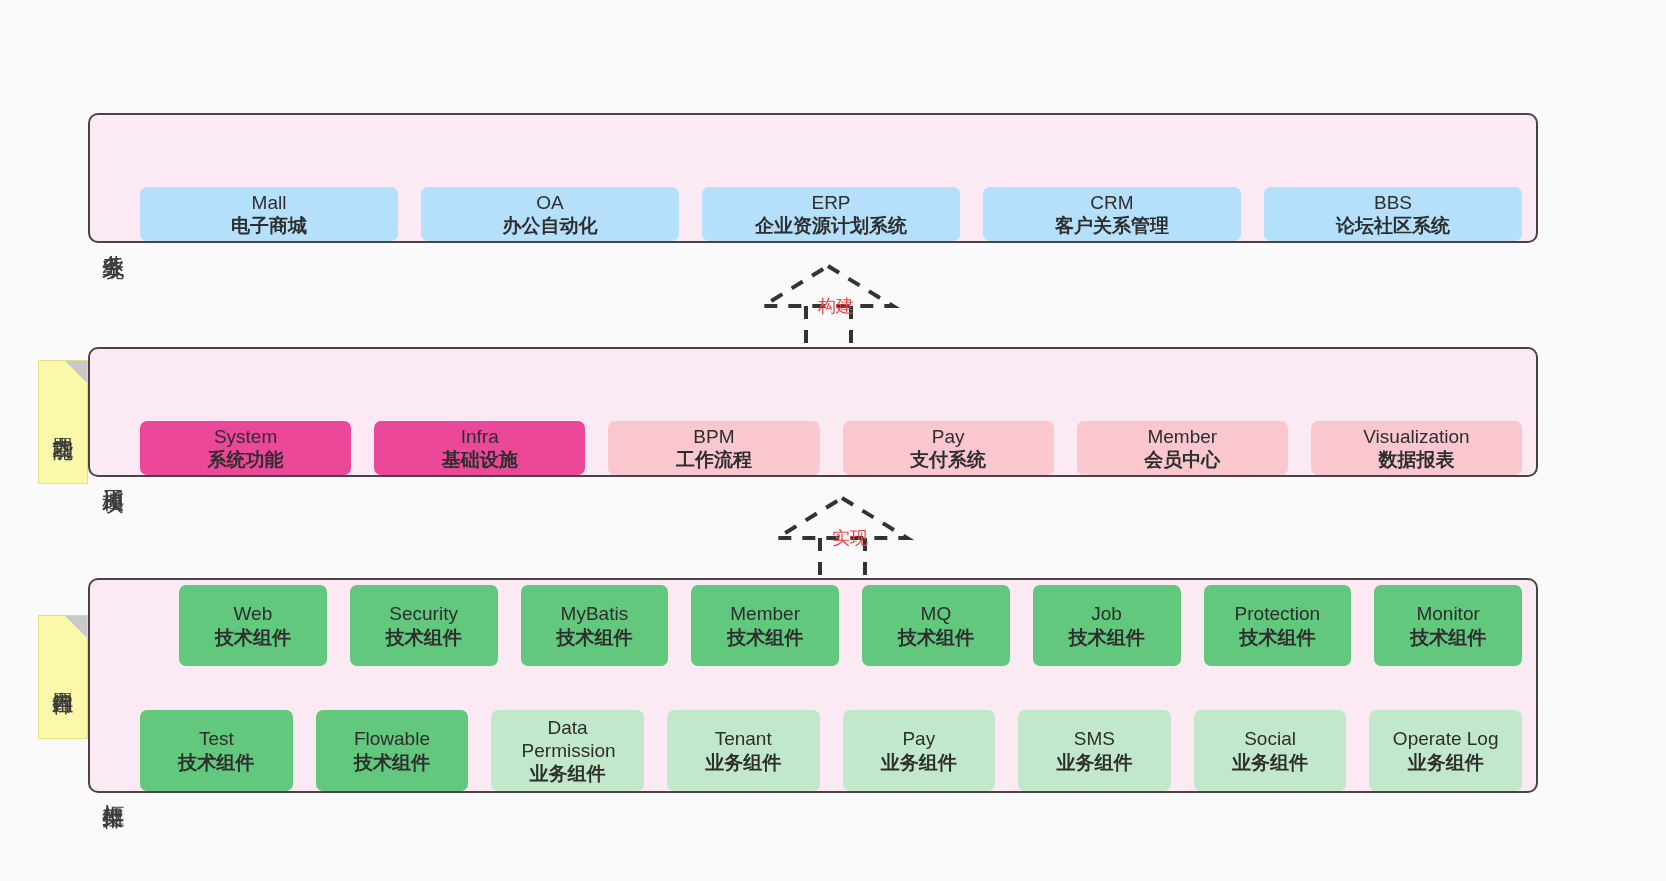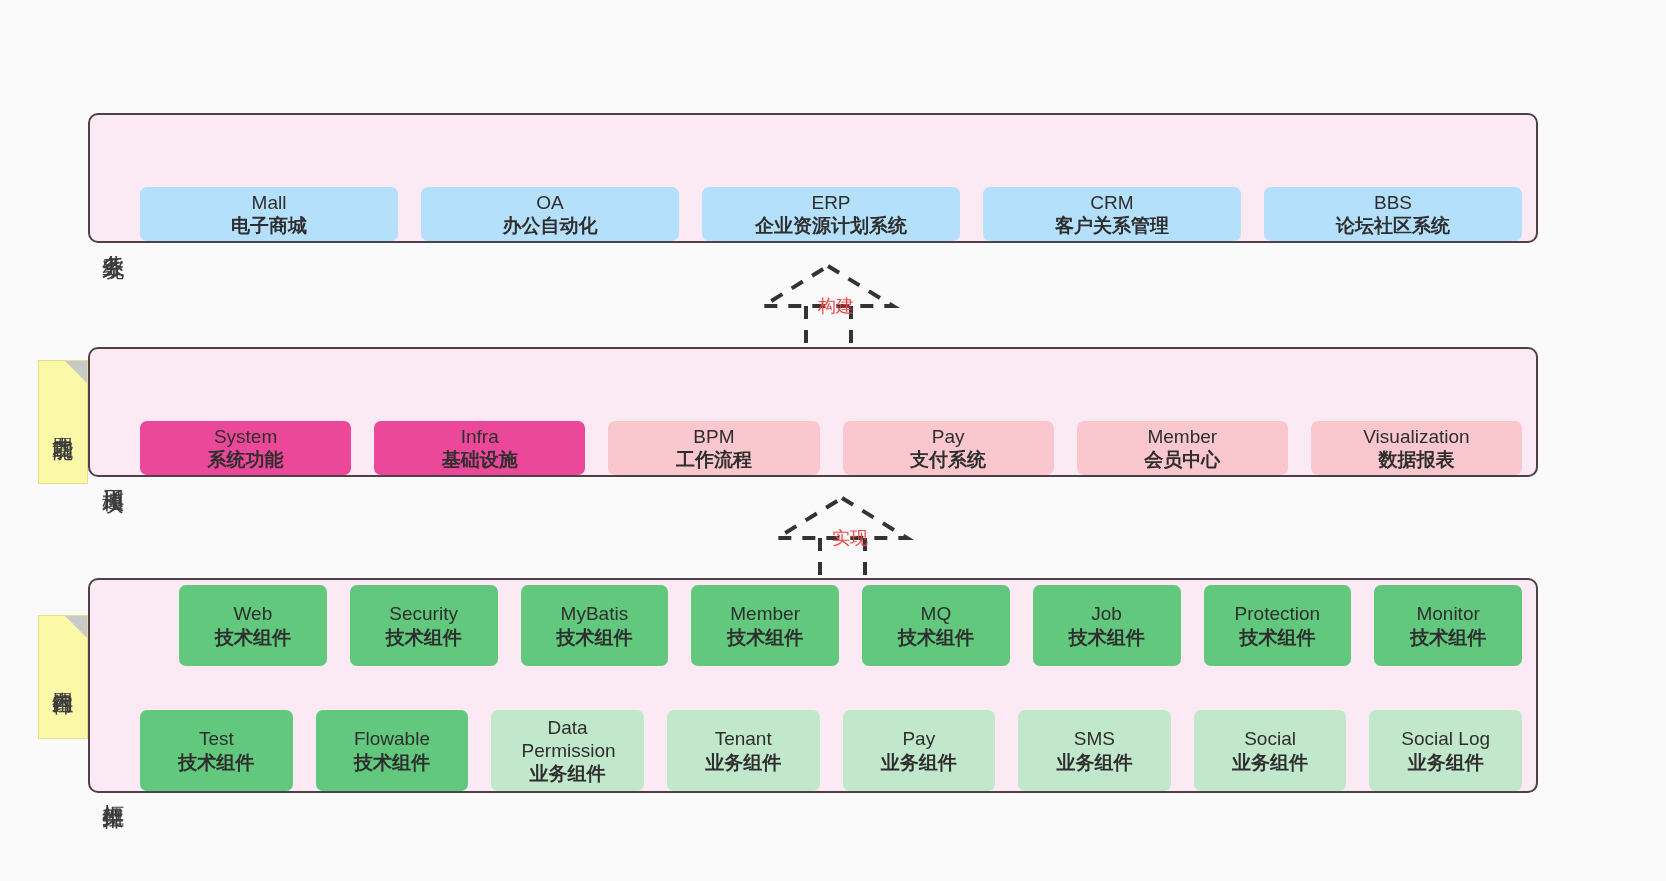--- a/index.html
+++ b/index.html
@@ -306,21 +306,21 @@
         </div>
         <div class="cell c-lightgreen">
           <span class="en">SMS</span>
           <span class="cn">业务组件</span>
         </div>
         <div class="cell c-lightgreen">
           <span class="en">Social</span>
           <span class="cn">业务组件</span>
         </div>
         <div class="cell c-lightgreen">
-          <span class="en">Social Log</span>
+          <span class="en">Operate Log</span>
           <span class="cn">业务组件</span>
         </div>
       </div>
 
     </div>
   </div>
 
 </div>
 
 </body></html>

